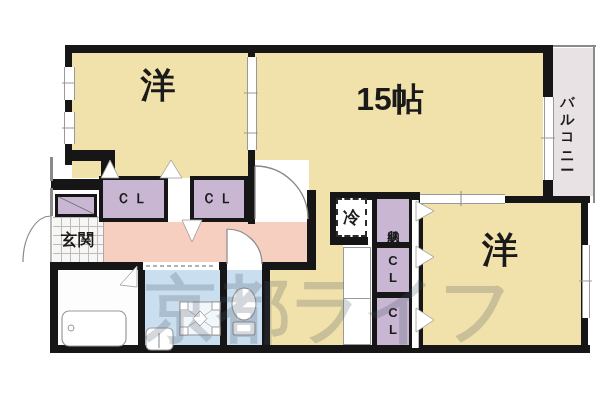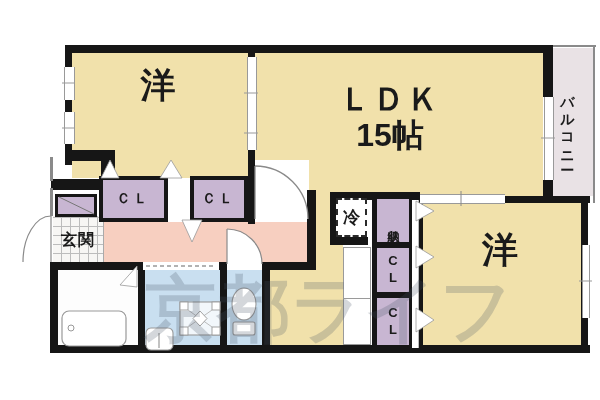--- a/index.html
+++ b/index.html
@@ -169,21 +169,20 @@
     <line x1="244" y1="93" x2="258" y2="93" stroke="#999" stroke-width="1"></line>
     <line x1="244" y1="133" x2="258" y2="133" stroke="#999" stroke-width="1"></line>
   </svg>
 
   <div id="watermark">京都ライフ</div>
 
   <div class="label" style="left:88px;top:65px;width:140px;font-size:35px;">
     <span style="display:block;">洋</span>
   </div>
   <div class="label" style="left:300px;top:82px;width:180px;font-size:32px;">
-    <span style="display:block;letter-spacing:2px;">ＬＤＫ</span>
     <span style="display:block;">15帖</span>
   </div>
   <div class="label" style="left:430px;top:230px;width:140px;font-size:36px;">
     <span style="display:block;">洋</span>
   </div>
   <div class="label" style="left:552px;top:56px;width:30px;height:138px;display:flex;align-items:center;justify-content:center;">
     <span class="vtext" style="font-size:14px;font-weight:600;letter-spacing:3px;">バルコニー</span>
   </div>
   <div class="label" style="left:55px;top:231px;width:46px;font-size:16px;letter-spacing:1px;">
     <span>玄関</span>

